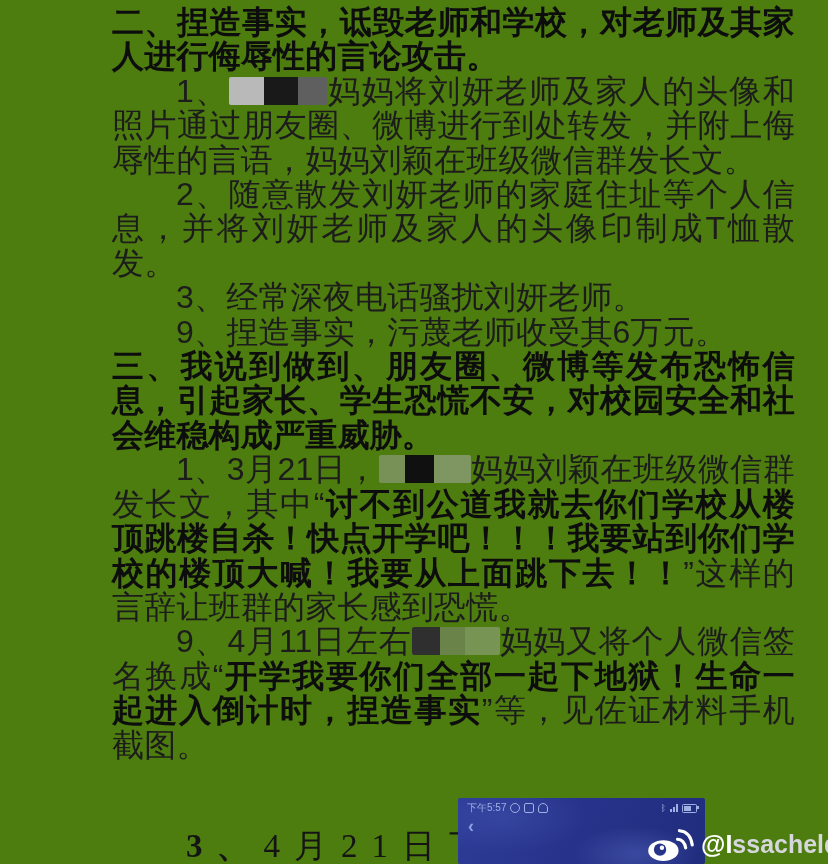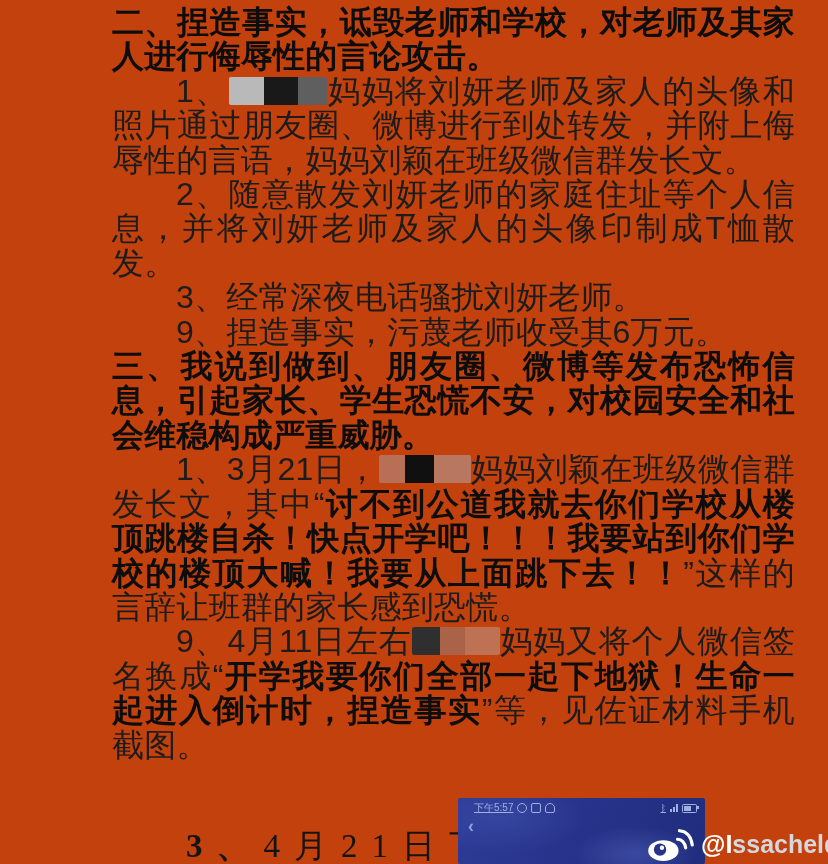--- a/index.html
+++ b/index.html
@@ -1,20 +1,20 @@
 <!DOCTYPE html>
 <html><head>
 <meta charset="utf-8">
 <style>
   html,body{margin:0;padding:0;}
   body{
     width:828px;height:864px;background:#ffffff;overflow:hidden;position:relative;
     font-family:"Liberation Sans","DejaVu Sans",sans-serif;
   }
-  .doc{position:absolute;inset:0;background:#c2410c;}
+  .doc{position:absolute;inset:0;background:#4d7c0f;}
 
   
   .textblock{
     position:absolute;left:112px;top:5px;width:683px;color:#1c1c1c;
   }
   .textblock p{
     margin:0;font-size:32px;line-height:34.4px;text-align:justify;
     font-weight:400;letter-spacing:.2px;
   }
   .textblock p.bold{font-weight:700;color:#0d0d0d;}
@@ -36,21 +36,21 @@
   .lastline .num{font-weight:700;}
 
   
   .phone{
     position:absolute;left:458px;top:798px;width:247px;height:66px;border-radius:2px;
     background:
       radial-gradient(90px 40px at 72% 85%, rgba(95,115,205,.38), rgba(0,0,0,0) 70%),
       radial-gradient(120px 50px at 18% 30%, rgba(75,95,185,.32), rgba(0,0,0,0) 70%),
       linear-gradient(115deg,#2e3c98 0%,#27338a 50%,#202c7c 100%);
   }
-  .statusbar{display:flex;align-items:center;gap:4px;padding:5px 8px 0 16px;color:#9fb0e4;text-decoration:underline;}
+  .statusbar{display:flex;align-items:center;gap:4px;padding:5px 8px 0 9px;color:#9fb0e4;}
   .statusbar .time{font-size:10px;line-height:10px;}
   .sicon{display:inline-block;}
   .sicon.circle{width:8px;height:8px;border:1px solid #9fb0e4;border-radius:50%;}
   .sicon.square{width:8px;height:8px;border:1px solid #9fb0e4;border-radius:2px;}
   .sicon.bell{width:8px;height:8px;border:1px solid #9fb0e4;border-radius:50% 50% 20% 20%;}
   .spacer{flex:1;}
   .sicon.bt{font-family:"DejaVu Sans",sans-serif;font-size:9px;line-height:9px;color:#9fb0e4;}
   .sicon.bars{display:inline-flex;align-items:flex-end;gap:1px;height:8px;}
   .sicon.bars i{width:2px;background:#9fb0e4;display:block;}
   .sicon.bars i:nth-child(1){height:3px;}

